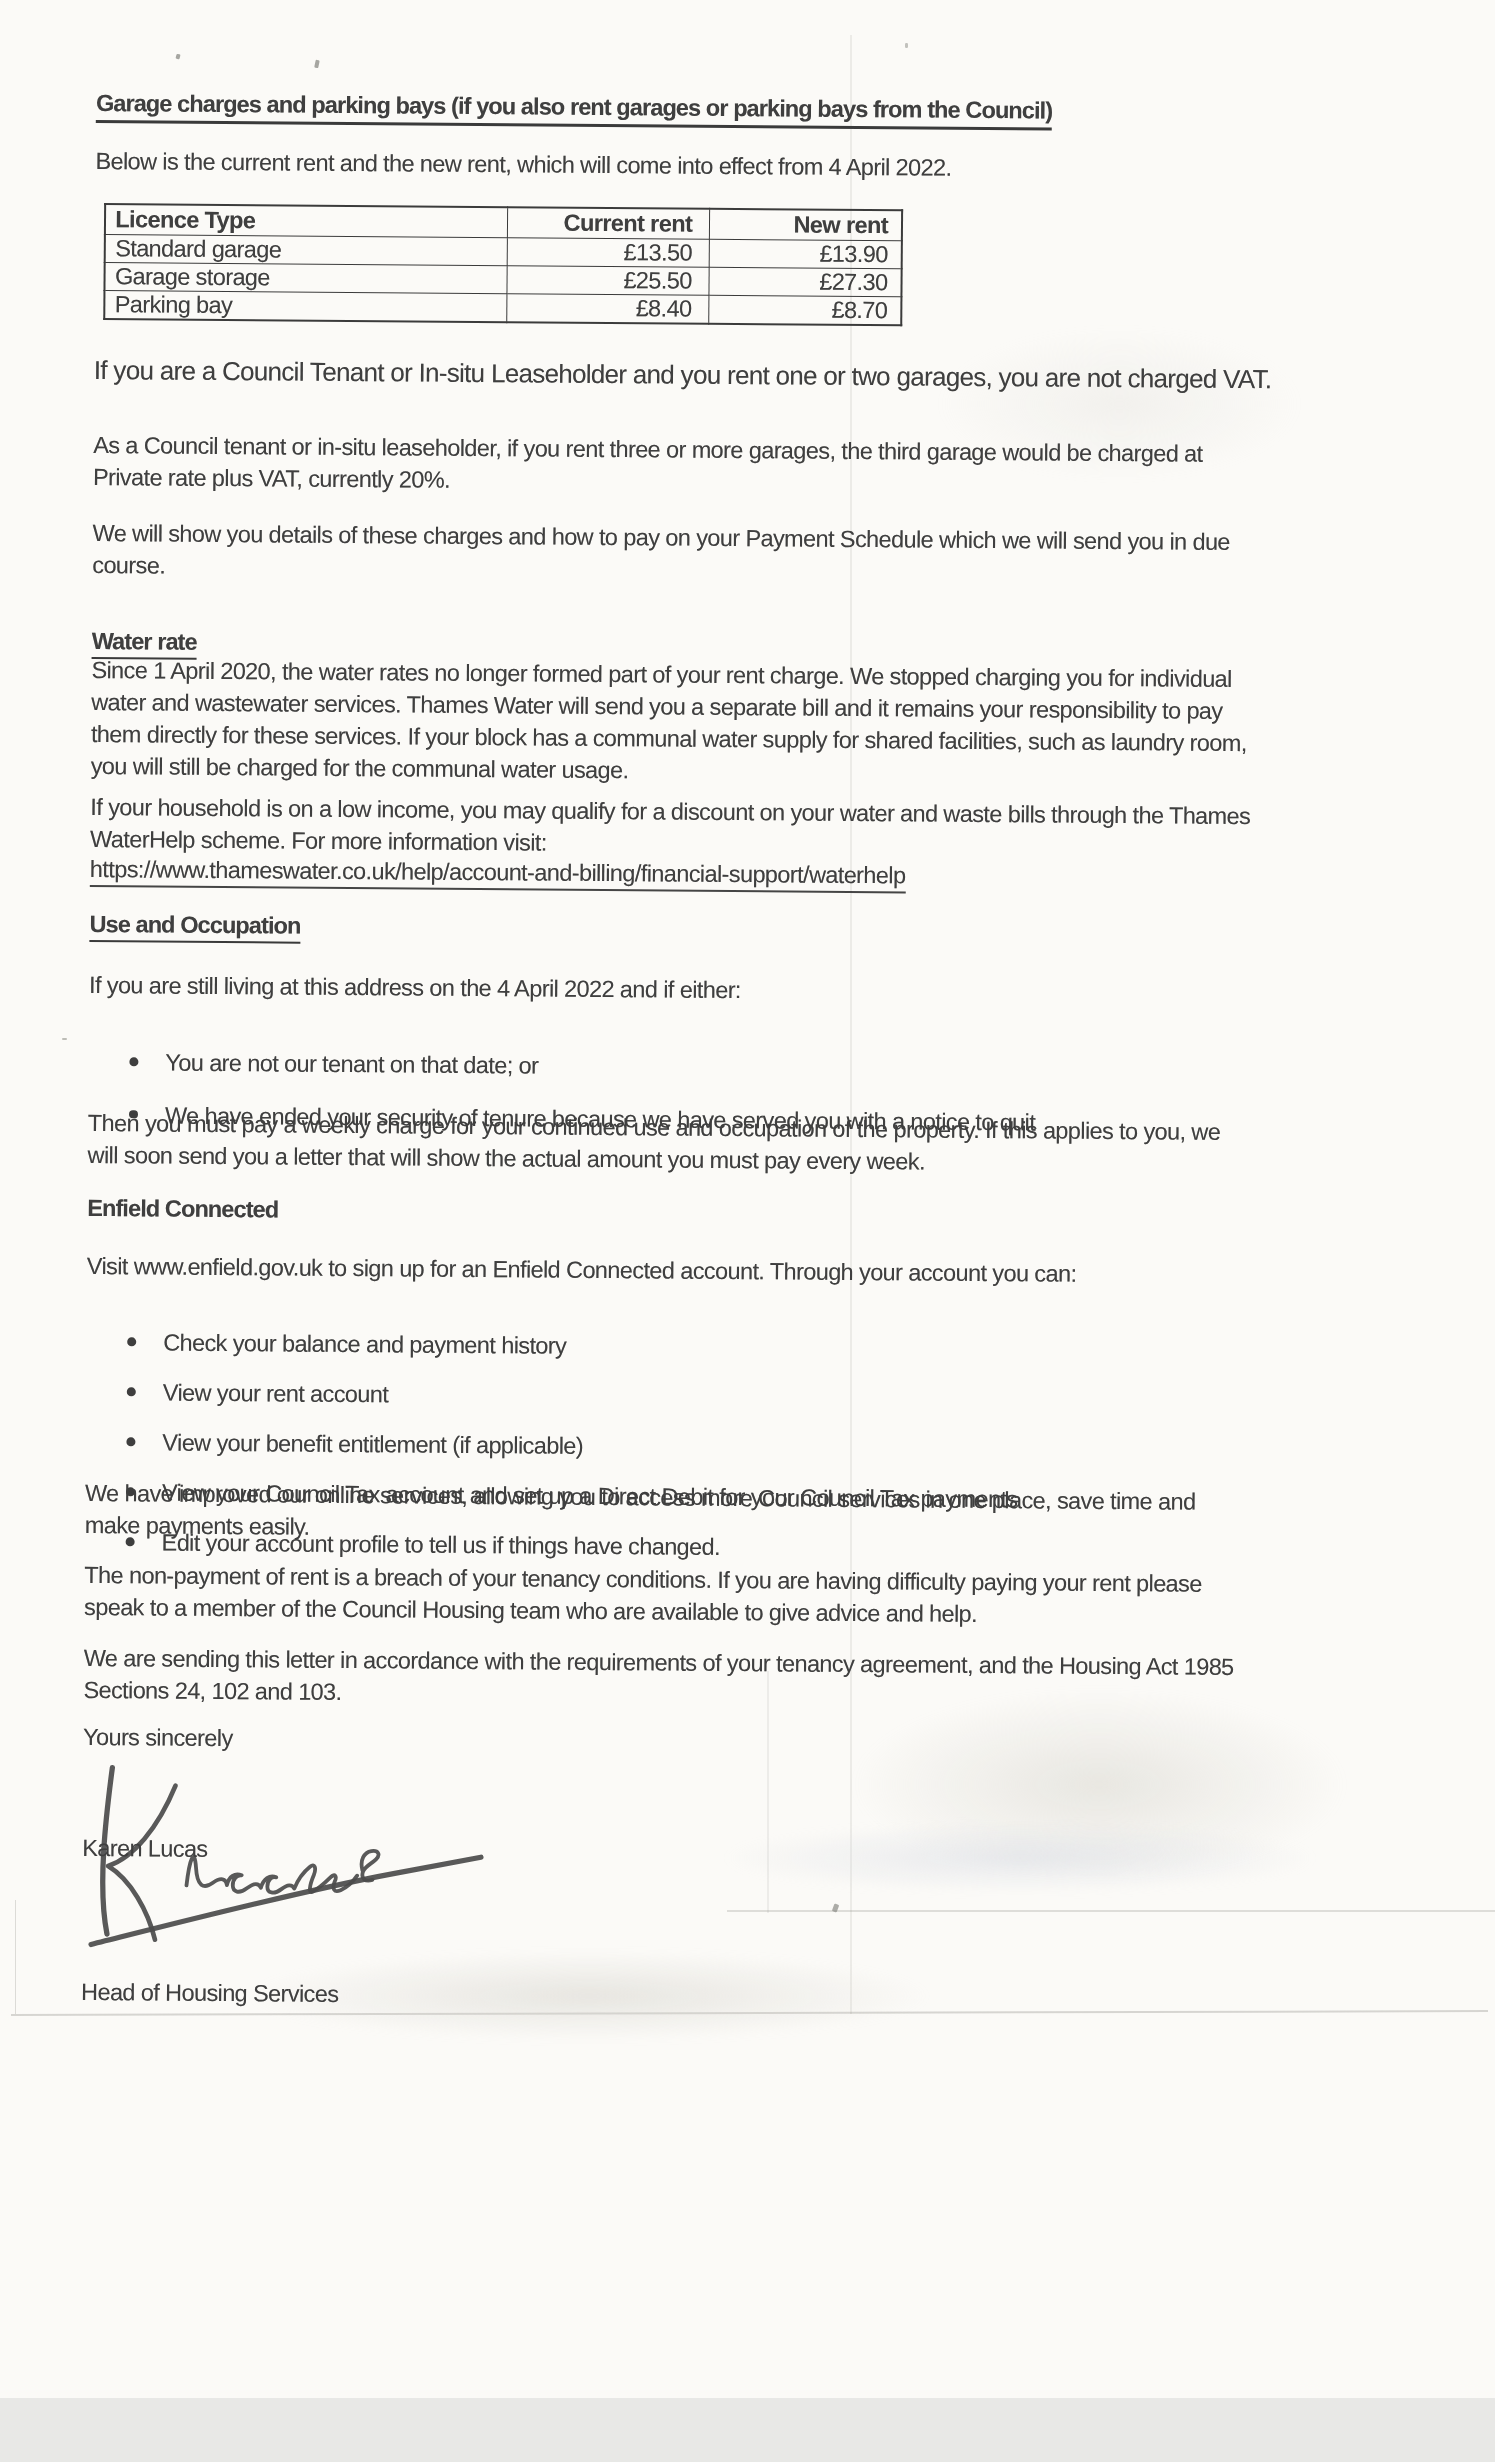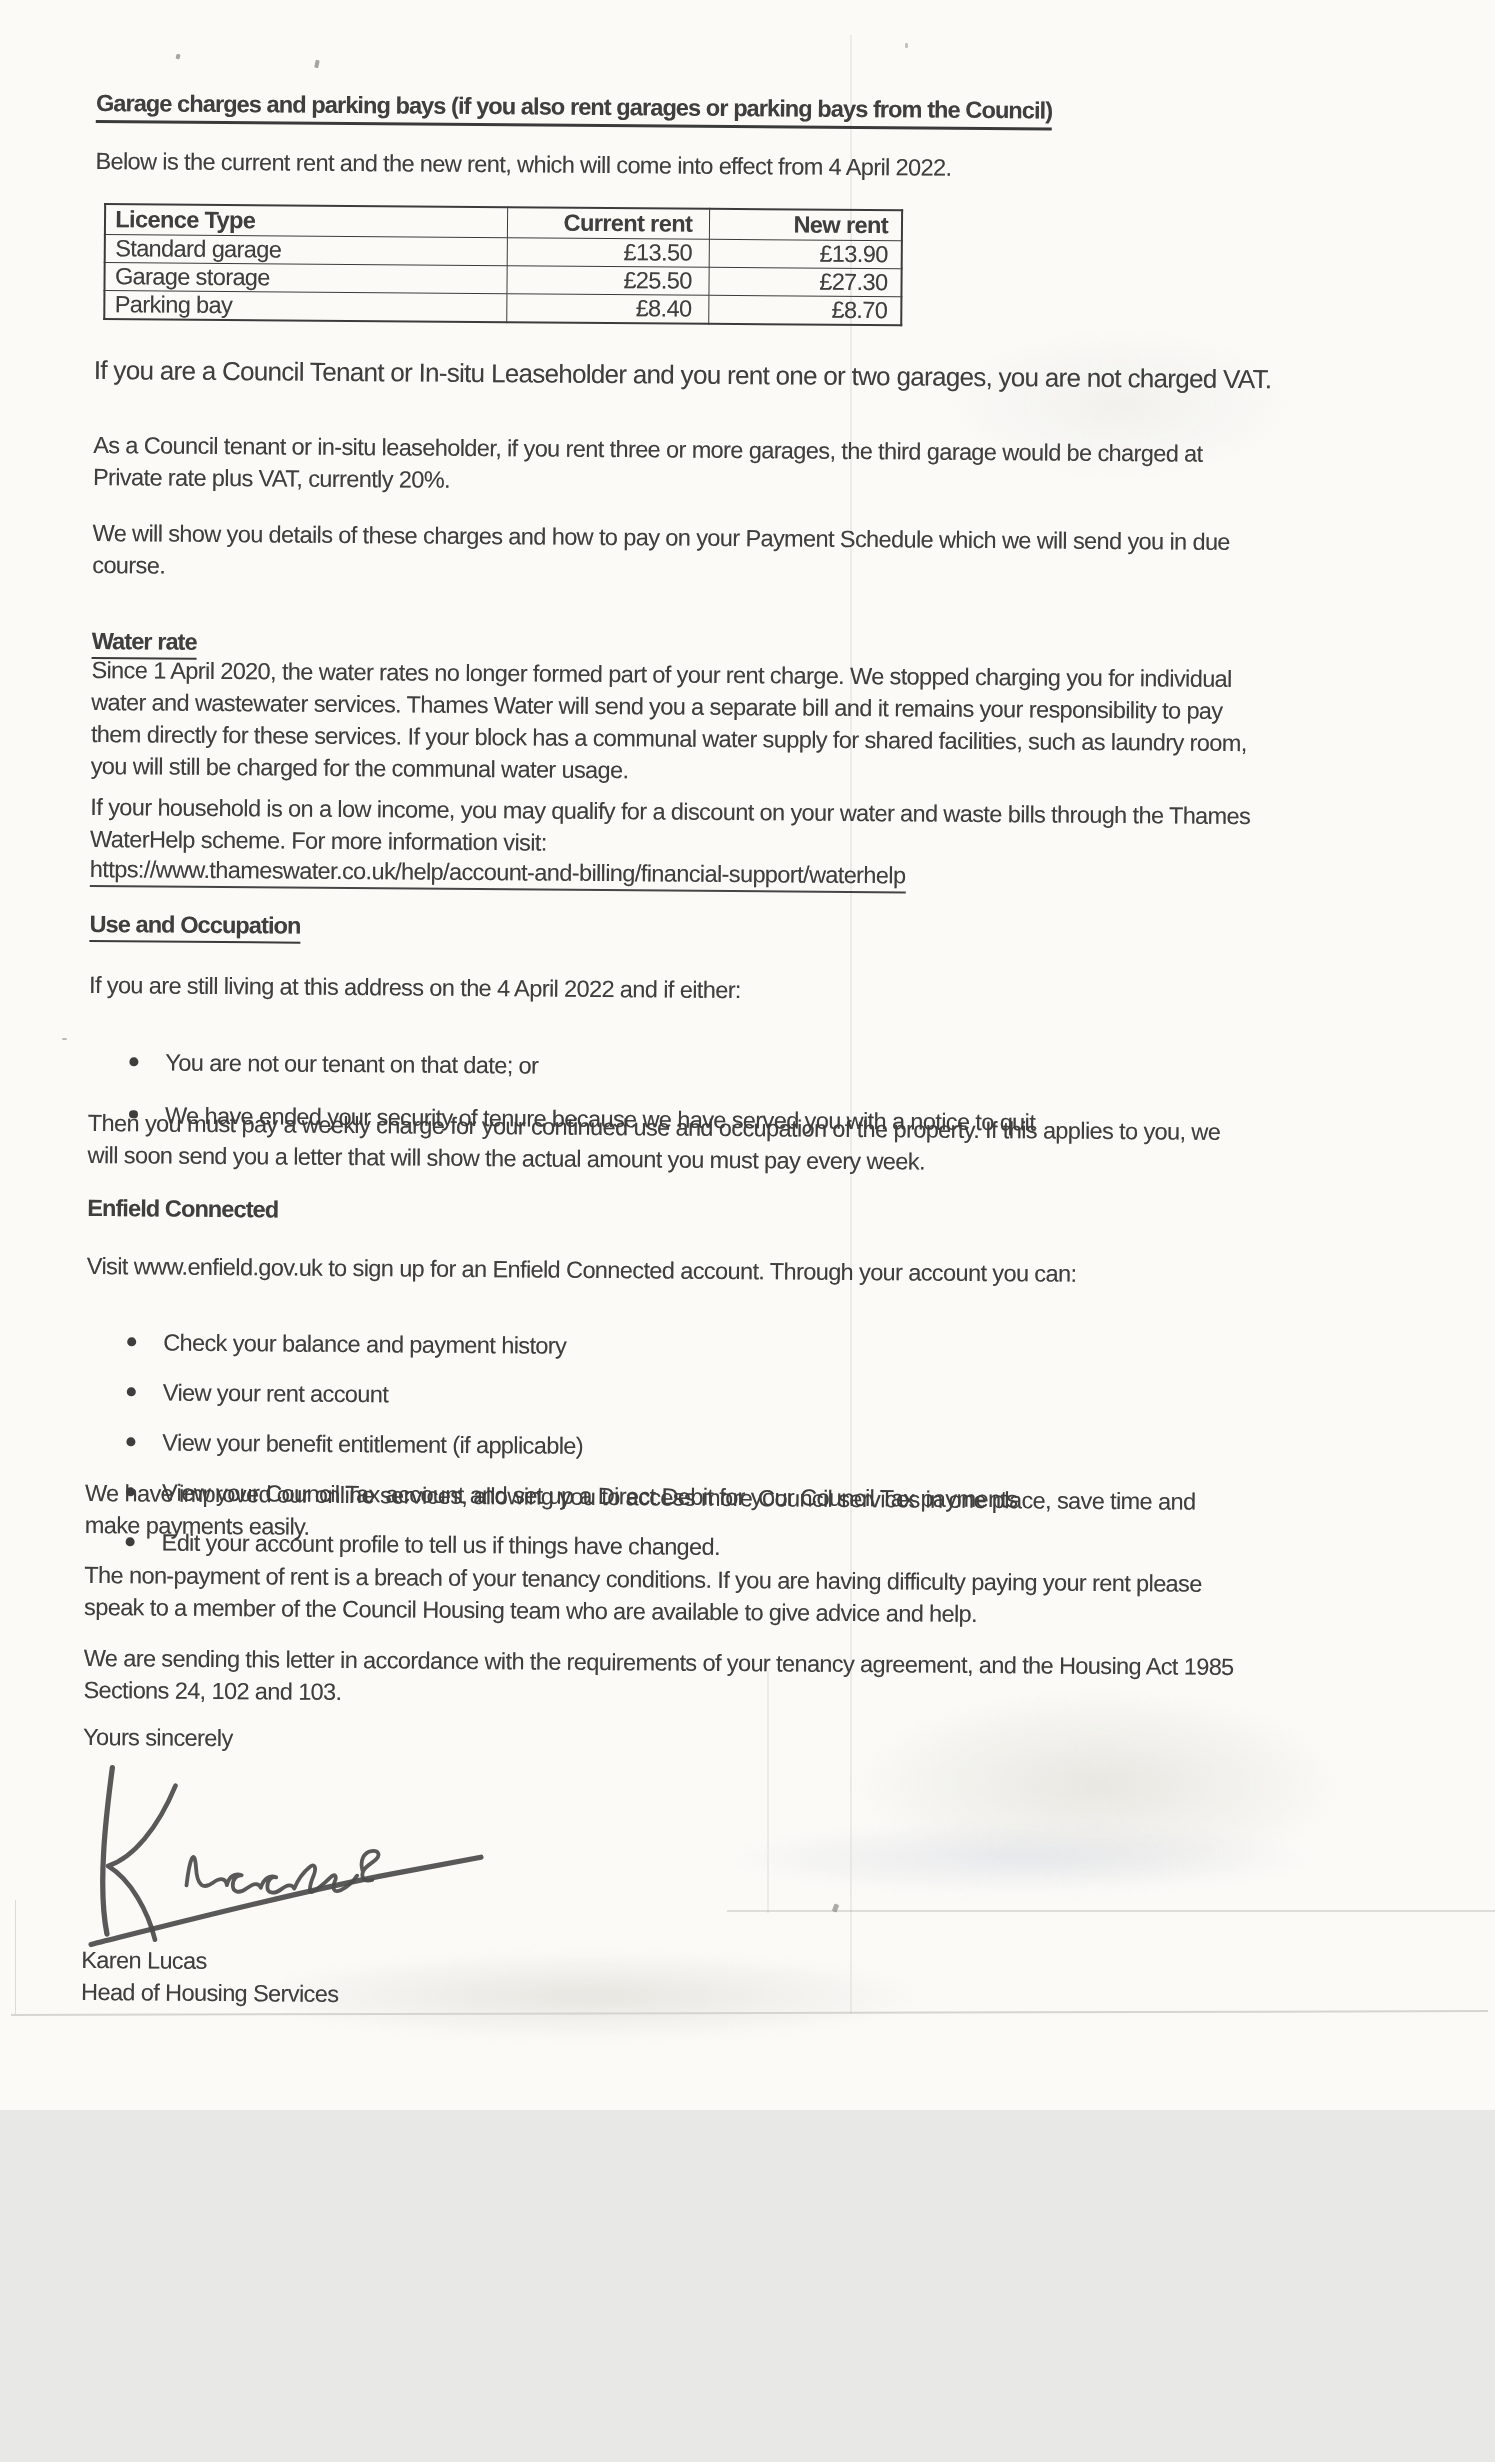--- a/index.html
+++ b/index.html
@@ -1,17 +1,17 @@
 <!DOCTYPE html>
 <html style="font-size:9.4px"><head>
 <meta charset="utf-8">
 <style>
   html,body{margin:0;padding:0;background:#e8e8e6;}
   .page{
-    position:relative;width:1495px;height:2110px;margin:0 auto;
+    position:relative;width:1495px;height:2398px;margin:0 auto;
     background:#fbfaf7;overflow:hidden;
     font-family:"Liberation Sans","DejaVu Sans",sans-serif;
     color:#3f3f3f;
   }
   .rot{position:absolute;inset:0;transform:rotate(0.45deg);transform-origin:88px 1114px;
        text-shadow:0 0 0.6px rgba(70,70,70,.38);}
   .blk{position:absolute;left:88px;white-space:pre;}
   .para{font-size:23.5px;line-height:32px;letter-spacing:-0.6px;}
   .para.vat{font-size:26px;letter-spacing:-0.7px;}
   .hd{font-size:23.5px;font-weight:bold;letter-spacing:-0.9px;display:inline-block;}
@@ -147,18 +147,18 @@
 
     <div class="blk para" style="top:1721px">Yours sincerely</div>
 
     <svg class="sig" viewBox="0 0 720 336" role="img" aria-label="K Lucas">
       <path stroke-width="9" d="M64,16 C54,96 40,218 57,300"></path>
       <path stroke-width="8" d="M172,46 C142,120 100,170 58,184 C97,207 127,261 139,309"></path>
       <path stroke-width="6.5" d="M192,216 C197,170 205,150 208,185 C210,217 221,223 237,211 C251,201 259,204 261,215 C264,200 275,193 286,198 C278,197 271,204 271,215 C271,227 282,230 295,220 C307,211 315,210 319,219 C323,204 334,196 345,201 C337,199 330,206 330,217 C330,228 341,231 354,221 C364,213 372,212 376,220 C382,204 392,191 403,182 C410,176 414,184 409,197 C402,214 400,228 407,225 C417,220 429,209 438,200 C445,193 449,198 445,207 C440,220 444,227 455,222 C466,217 477,206 483,197 M492,188 C487,170 495,157 507,155 C519,153 523,161 515,169 C507,177 497,180 493,190 C489,202 497,208 509,204"></path>
       <path stroke-width="9" d="M30,318 C150,287 380,225 545,193 C612,180 658,171 694,164"></path>
     </svg>
 
-    <div class="blk para" style="top:1944px">Karen Lucas</div>
+    <div class="blk para" style="top:1832px">Karen Lucas</div>
     <div class="blk para" style="top:1976px">Head of Housing Services</div>
 
   </div>
 </div>
 
 
 </body></html>

